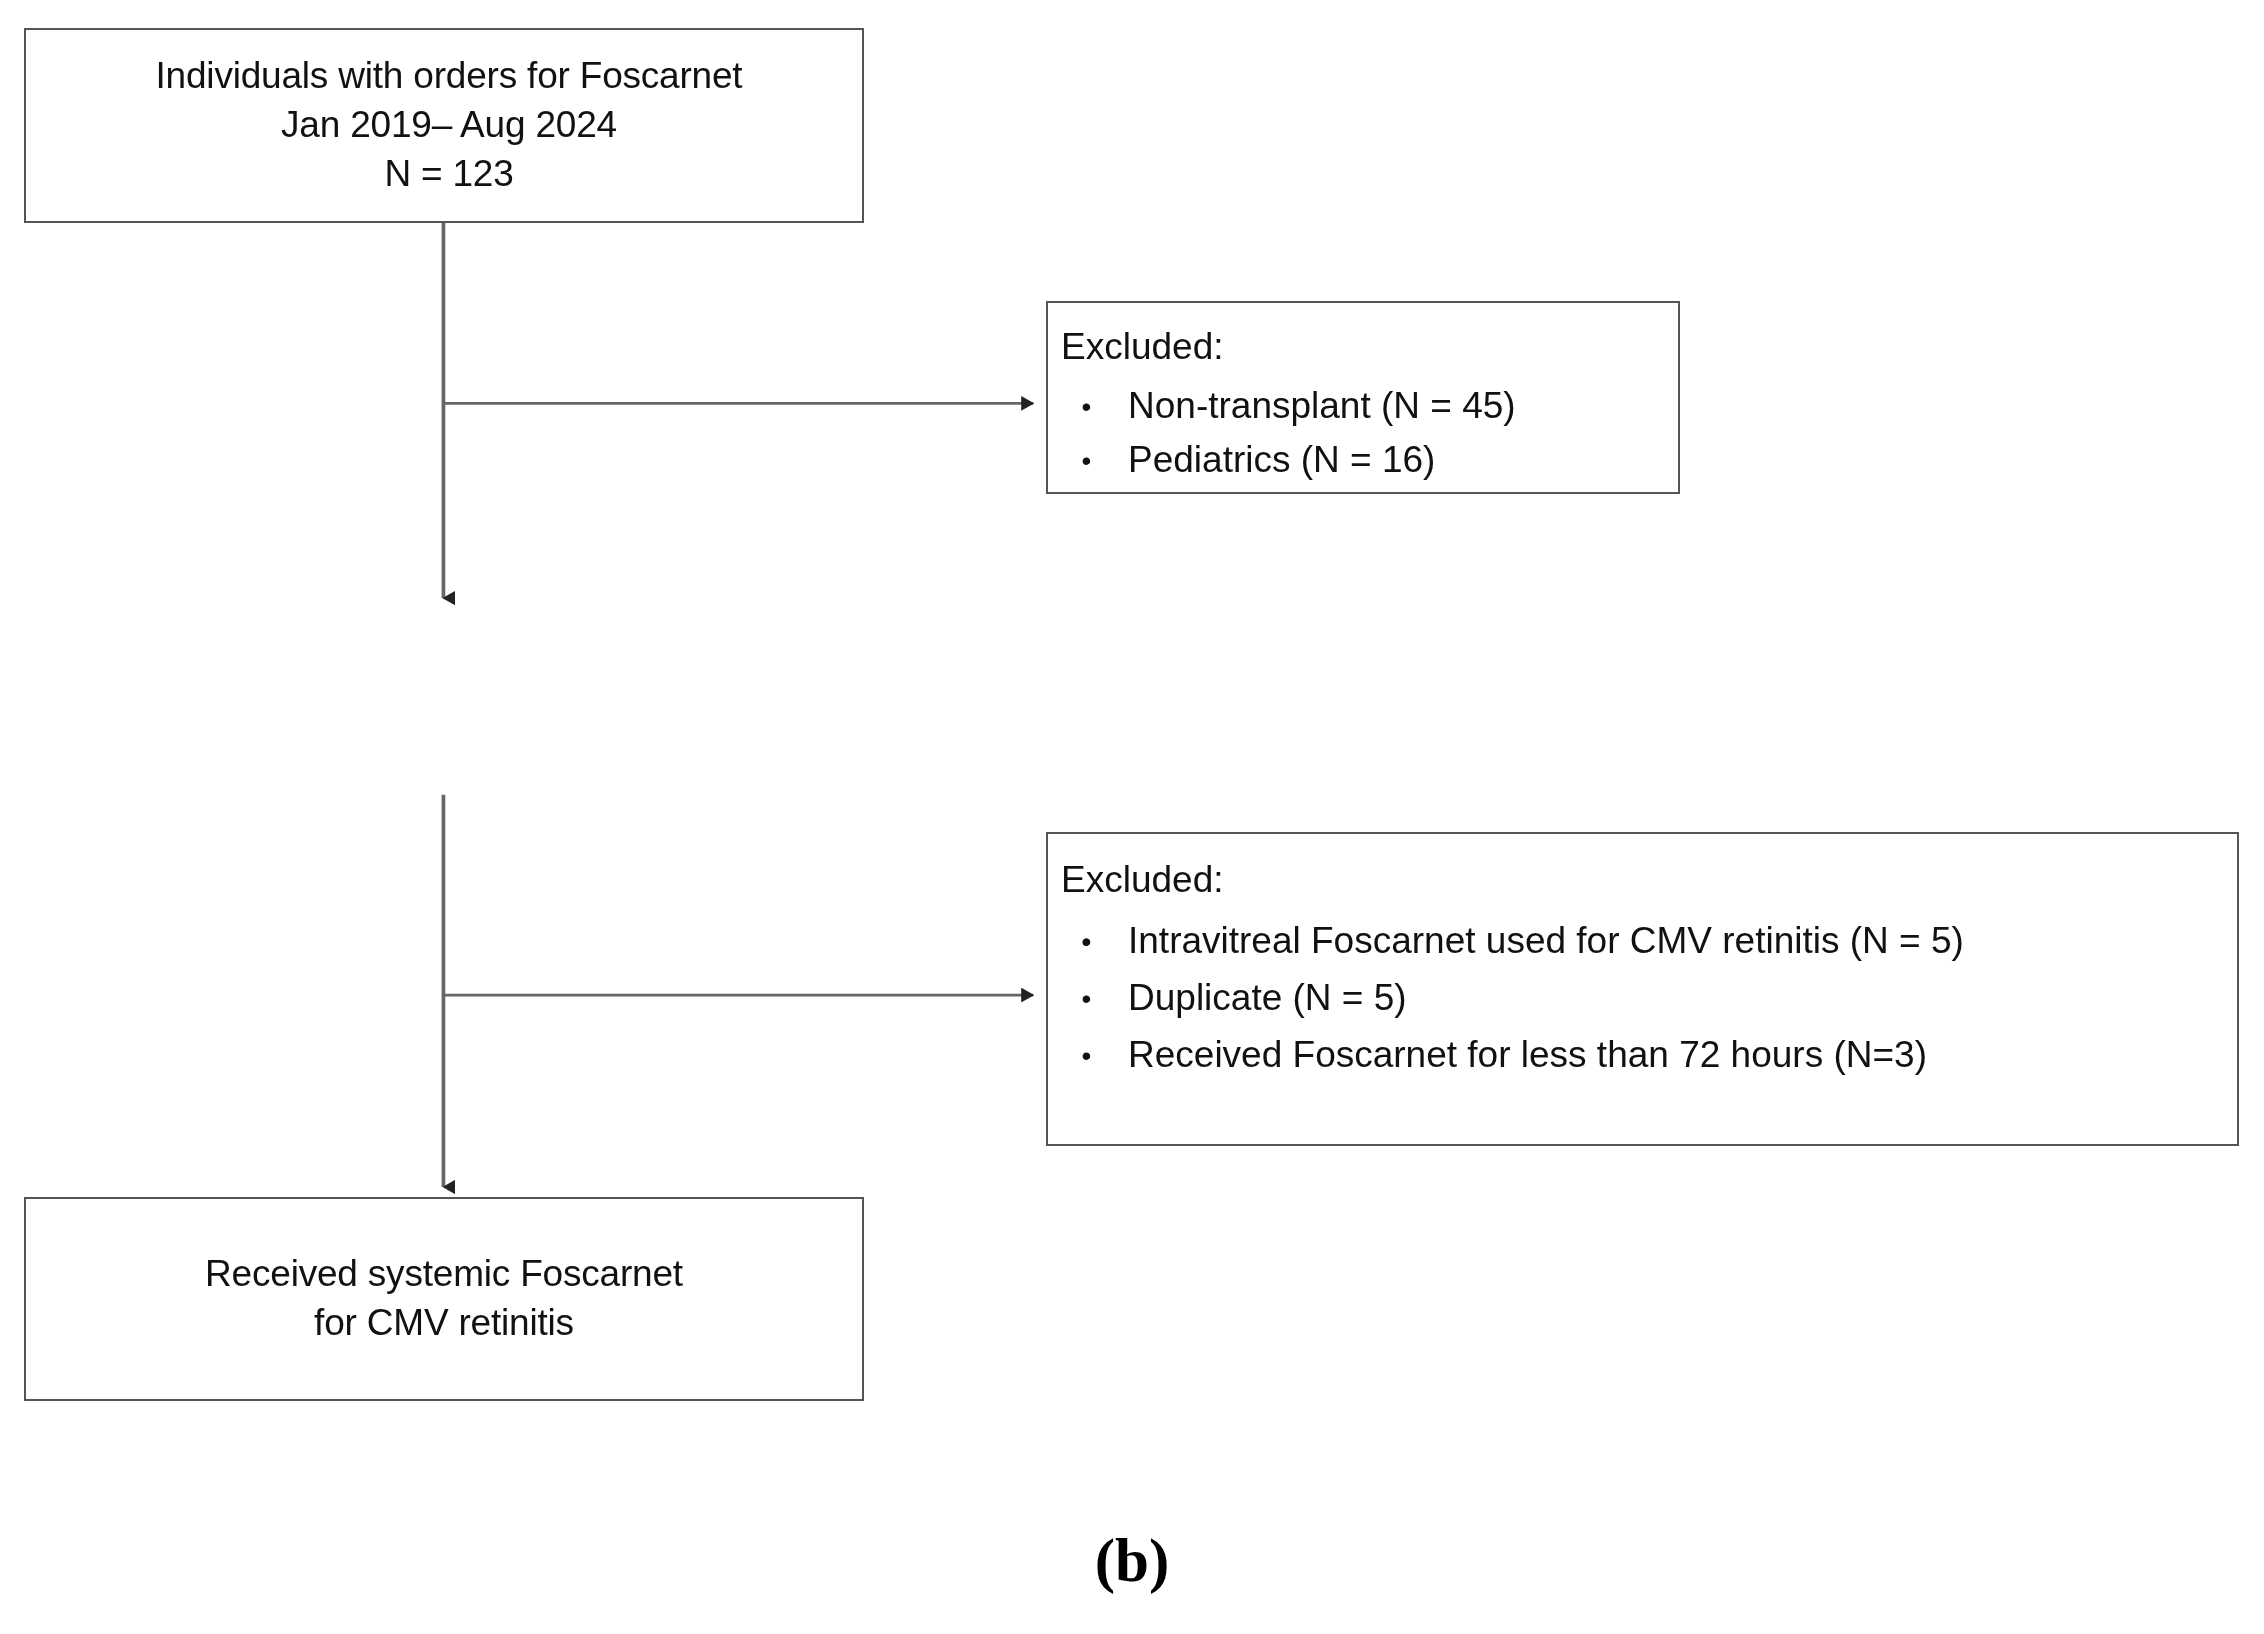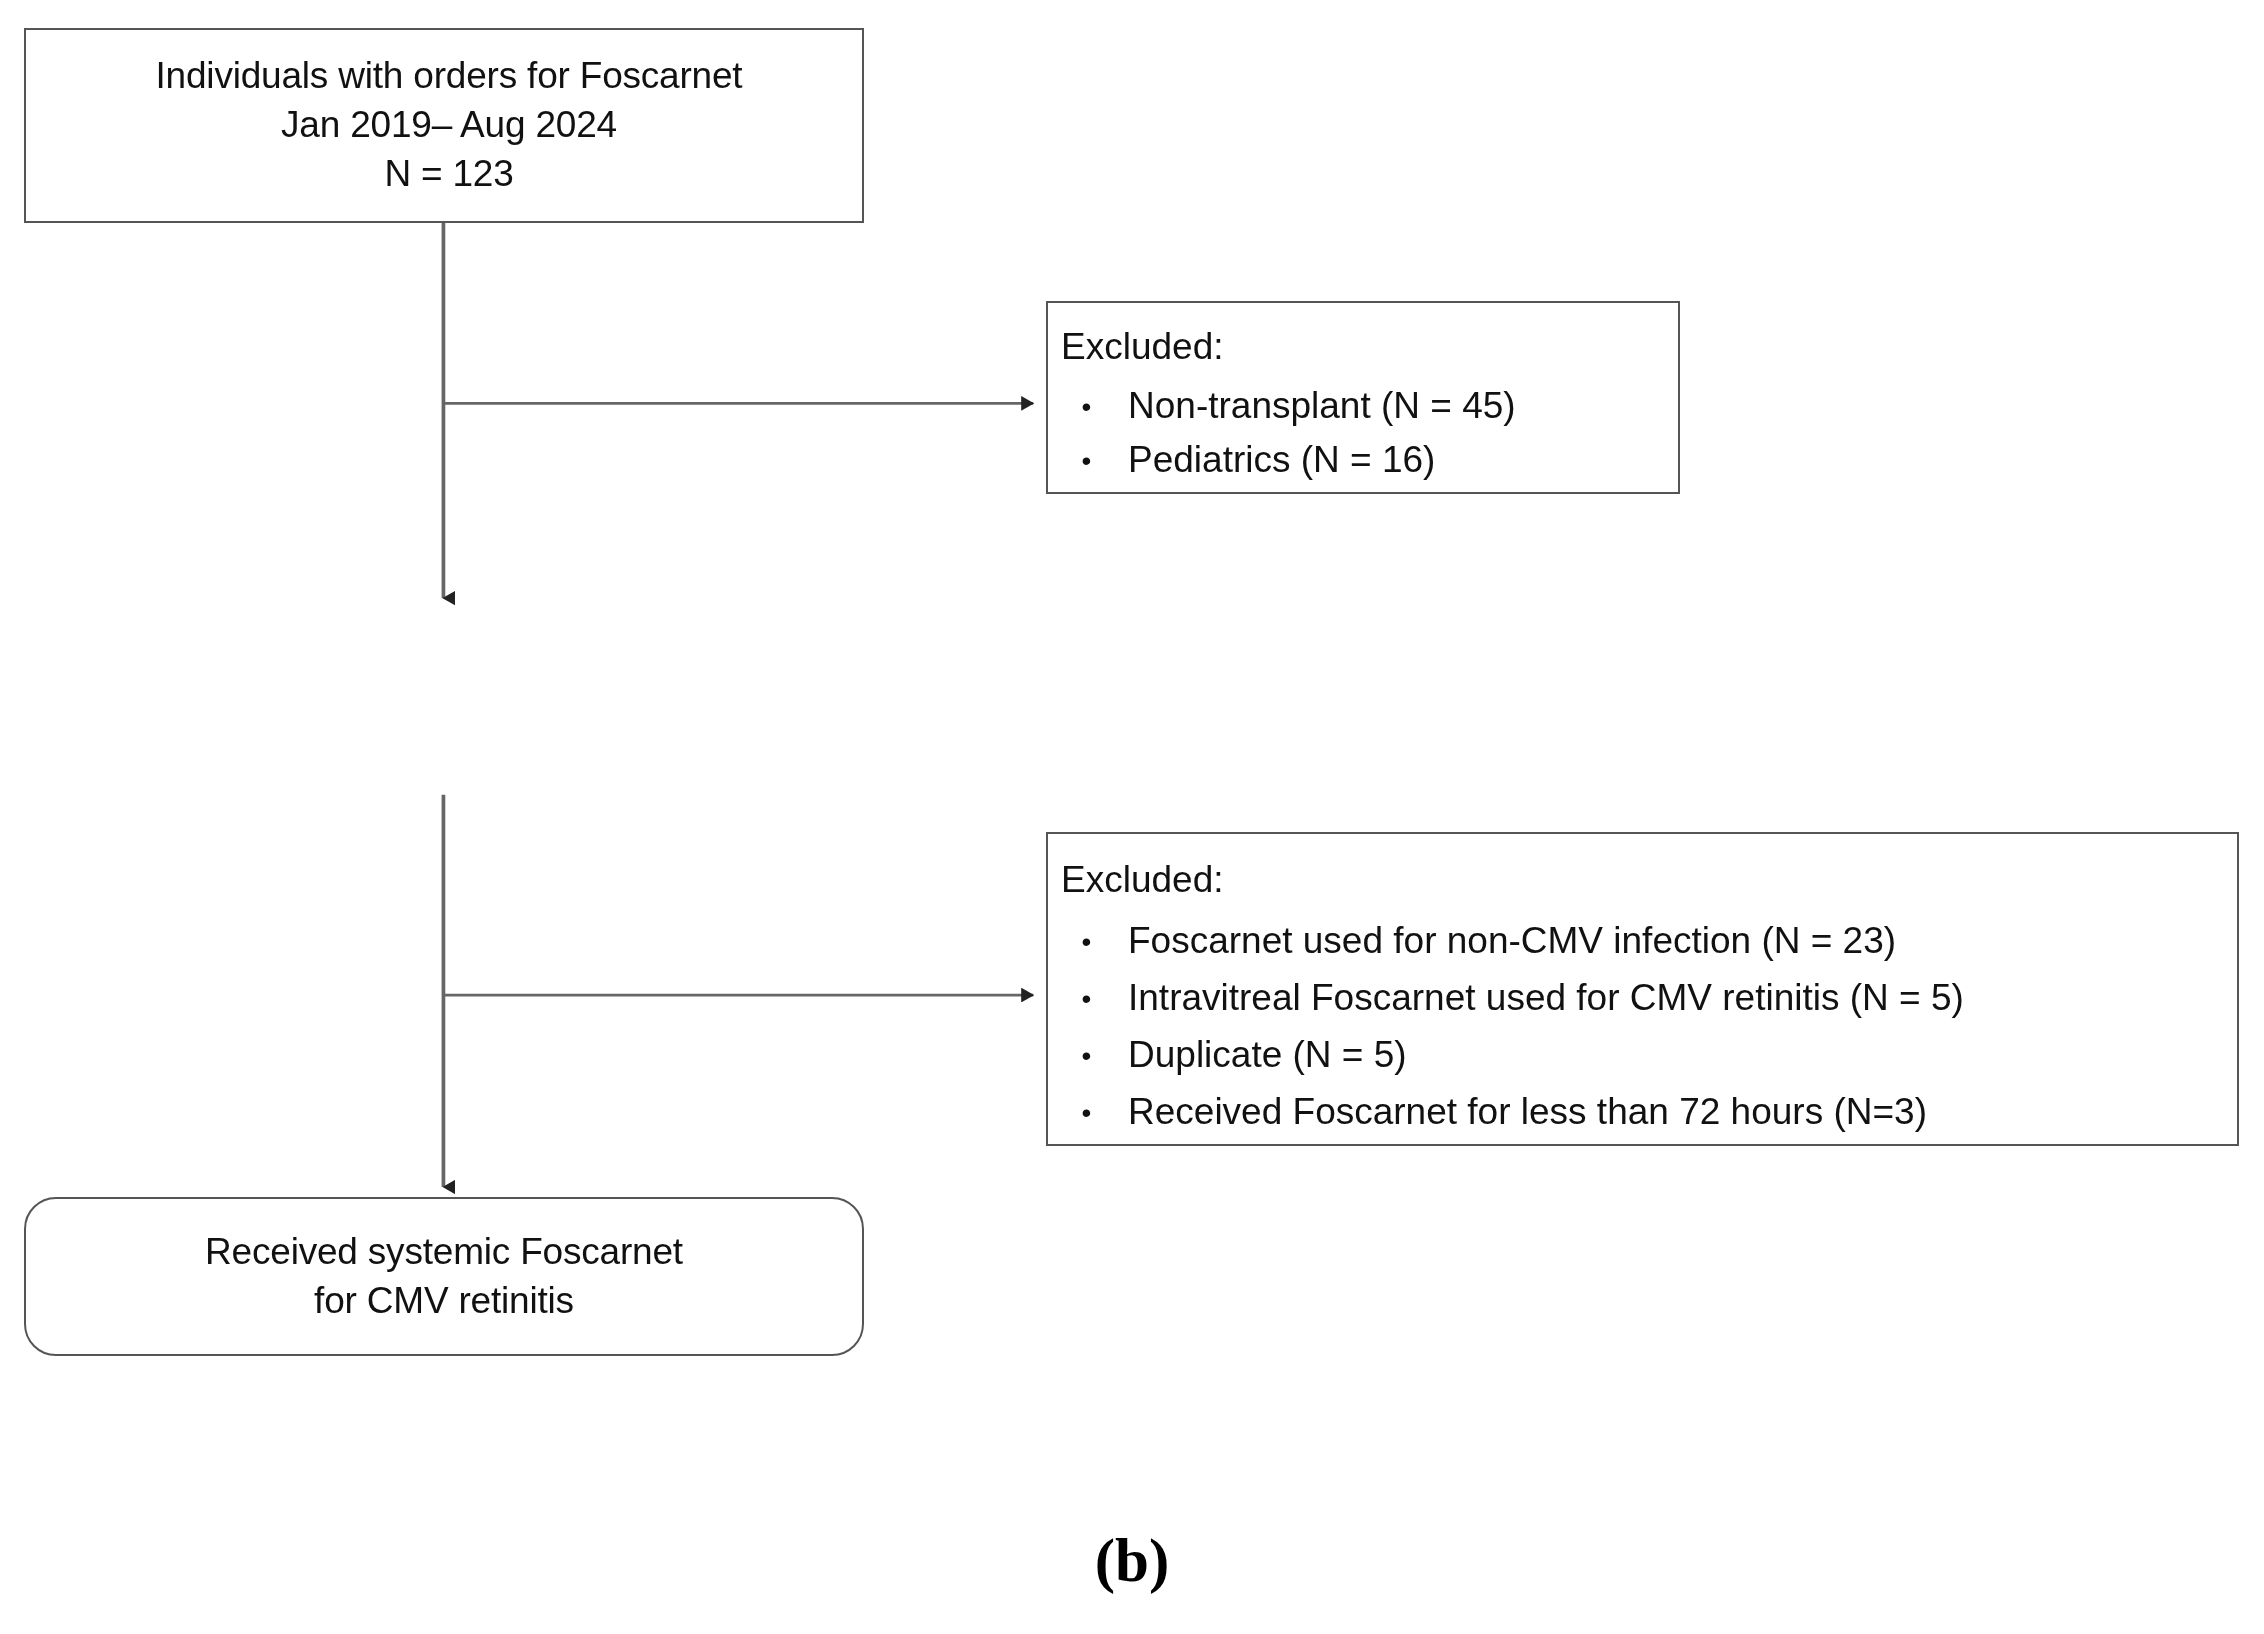--- a/index.html
+++ b/index.html
@@ -36,21 +36,21 @@
     text-align: center;
   }
   
   #box-enrolled {
     left: 24px;  top: 28px;  width: 840px; height: 195px; padding-left: 10px;
   }
   #box-adult {
     left: 24px;  top: 608px; width: 840px; height: 186px;
   }
   #box-final {
-    left: 24px;  top: 1197px; width: 840px; height: 159px; border-radius: 32px;
+    left: 24px;  top: 1197px; width: 840px; height: 204px;
   }
   
   #box-excluded-1 {
     left: 1046px; top: 301px; width: 634px; height: 193px;
     padding: 20.4px 0 20.4px 13px;
     justify-content: flex-start;
   }
   #box-excluded-2 {
     left: 1046px; top: 832px; width: 1193px; height: 314px;
     padding: 22px 0 22px 13px;
@@ -150,21 +150,20 @@
         <span>Pediatrics (N = 16)</span>
       </li>
     </ul>
   </div>
 
   <div class="node-box" id="box-excluded-2">
     <div class="excl-title">Excluded:</div>
     <ul class="excl-list">
       <li>
         <span class="bullet">•</span>
-        <span>Foscarnet used for non-CMV infection (N = 23)</span>
       </li>
       <li>
         <span class="bullet">•</span>
         <span>Intravitreal Foscarnet used for CMV retinitis (N = 5)</span>
       </li>
       <li>
         <span class="bullet">•</span>
         <span>Duplicate (N = 5)</span>
       </li>
       <li>

